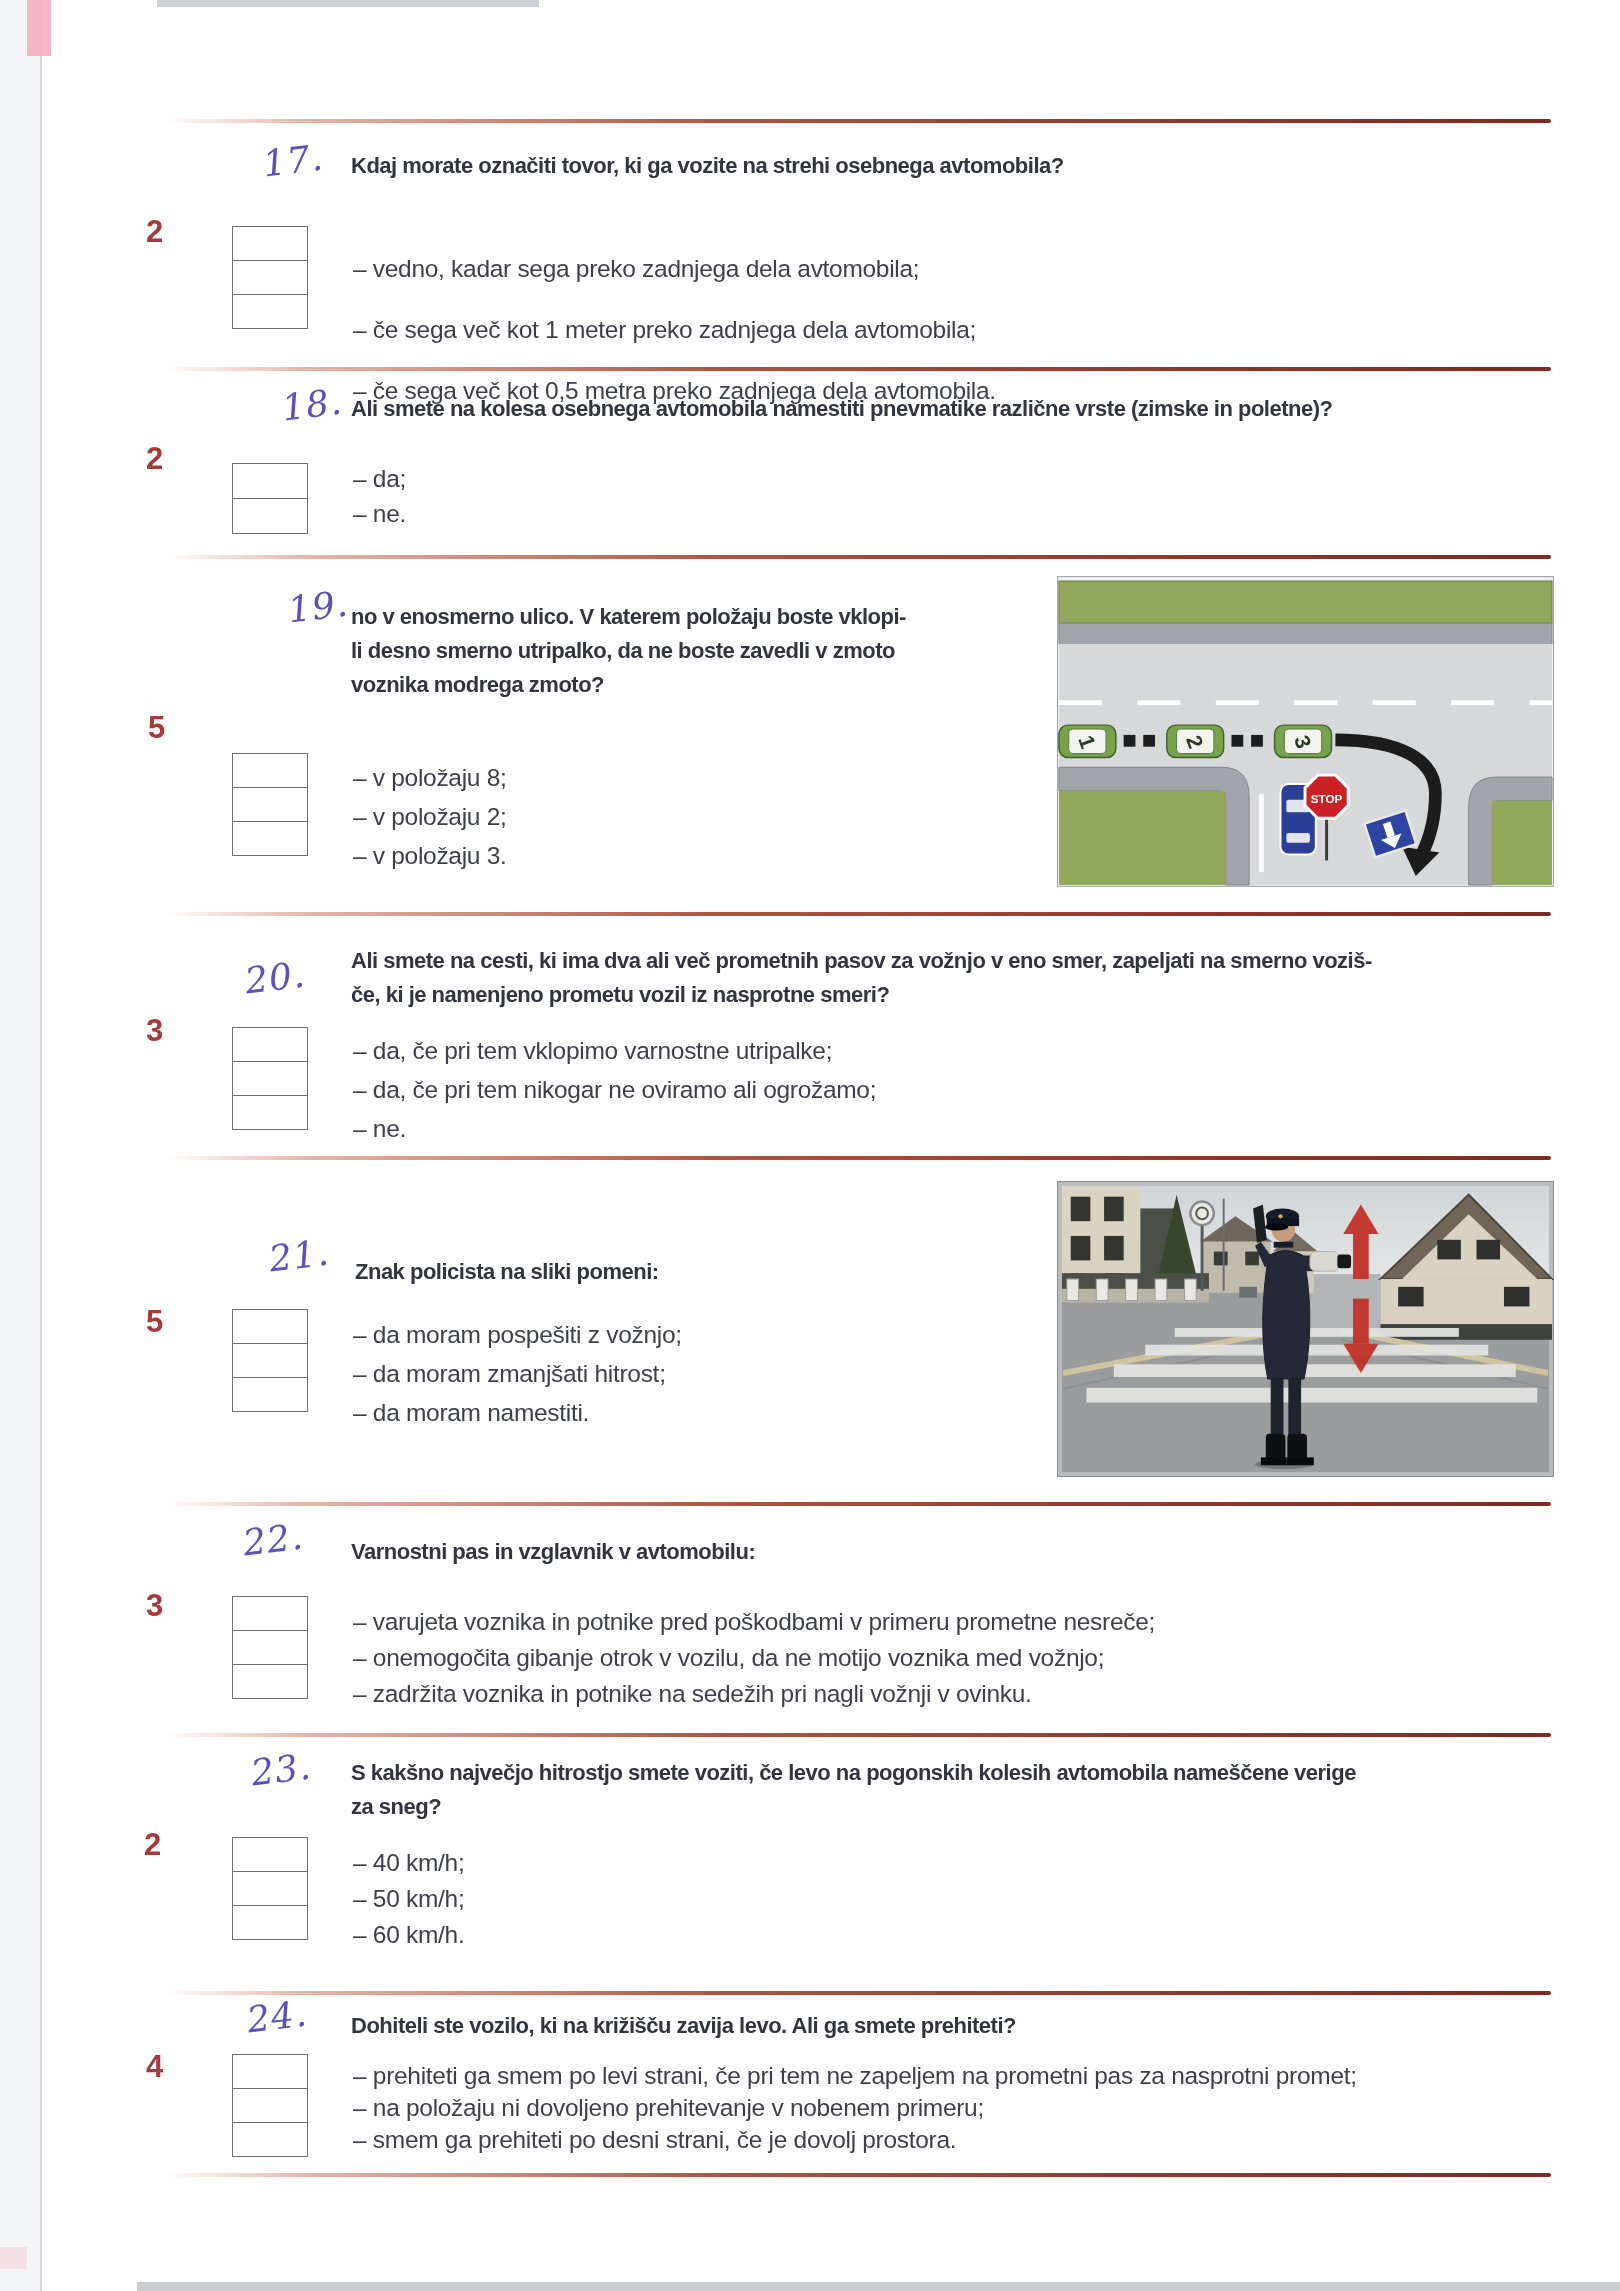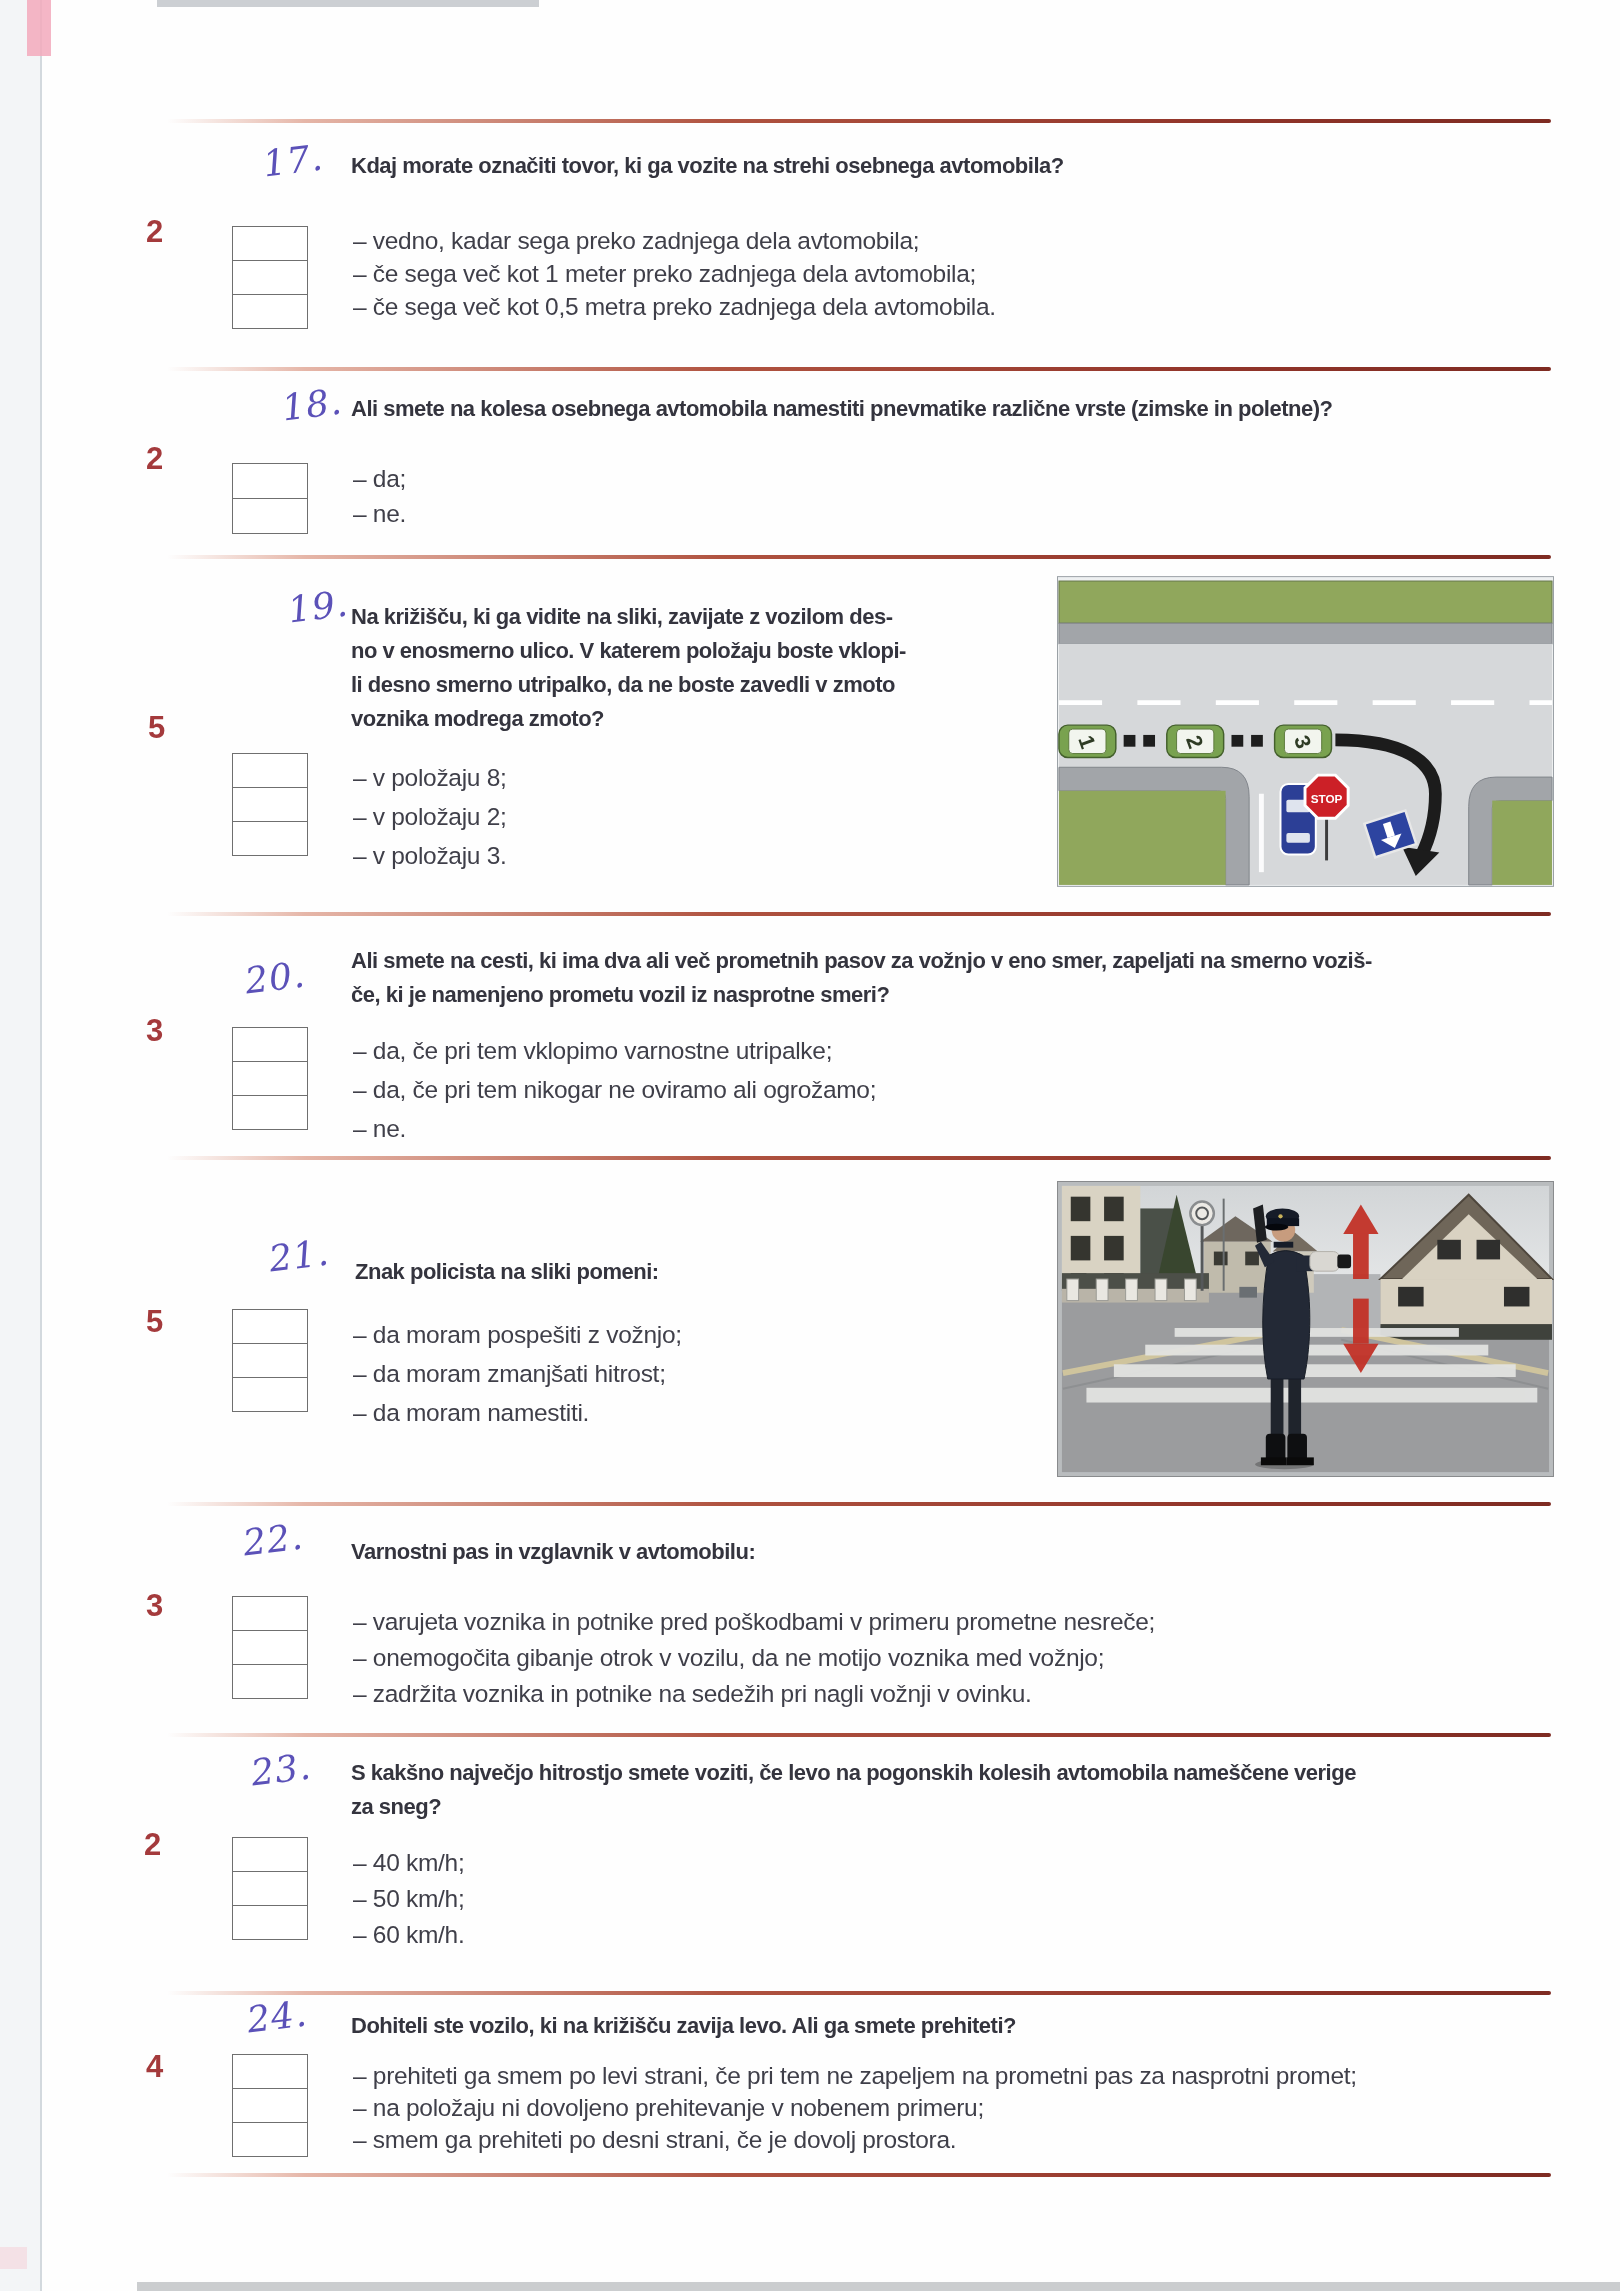--- a/index.html
+++ b/index.html
@@ -14,21 +14,21 @@
 
   .divider{position:absolute;left:167px;width:1384px;height:3.9px;border-radius:2px;
     background:linear-gradient(90deg,rgba(210,130,100,0) 0%,rgba(205,110,82,.5) 10%,#b05340 40%,#92352a 75%,#7e2b22 100%);}
 
   .qnum{position:absolute;font-family:"DejaVu Serif",serif;font-style:italic;font-size:36px;
         color:#5b51b8;transform:rotate(-7deg);letter-spacing:1px;}
   .qhead{position:absolute;font-weight:bold;font-size:22px;letter-spacing:-0.5px;color:#34343e;
          line-height:34px;white-space:nowrap;}
   .qpts{position:absolute;width:43px;text-align:center;font-weight:bold;font-size:31px;color:#a43a3c;}
   .qans{position:absolute;font-size:24.5px;letter-spacing:-0.3px;color:#3f3f49;white-space:nowrap;}
-  .lh34 div{line-height:33px;} .lh36 div{line-height:35px;} .lh37 div{line-height:36px;}
+  .lh34 div{line-height:33px;margin-top:28px;} .lh36 div{line-height:35px;} .lh37 div{line-height:36px;}
   .lh40 div{line-height:39px;} .lh33 div{line-height:32px;}
 
   .cbox{position:absolute;left:232px;width:74px;border:1.5px solid #6f6f6f;background:#fff;}
   .cell{height:33px;border-bottom:1.5px solid #6f6f6f;}
   .cell:last-child{border-bottom:none;}
   .cell35{height:34px;border-bottom:1.5px solid #6f6f6f;}
   .cell35:last-child{border-bottom:none;}
 
   .figure{position:absolute;line-height:0;}
 
@@ -89,21 +89,20 @@
     <div class="cell35"></div>
     <div class="cell35"></div>
   </div>
   <div class="qans lh36 a1">
     <div>– da;</div>
     <div>– ne.</div>
   </div>
 
   <div class="qnum n2">19.</div>
   <div class="qhead h2">
-    <div>Na križišču, ki ga vidite na sliki, zavijate z vozilom des-</div>
     <div>no v enosmerno ulico. V katerem položaju boste vklopi-</div>
     <div>li desno smerno utripalko, da ne boste zavedli v zmoto</div>
     <div>voznika modrega zmoto?</div>
   </div>
   <div class="qpts p2">5</div>
   <div class="cbox b2">
     <div class="cell"></div>
     <div class="cell"></div>
     <div class="cell"></div>
   </div>

